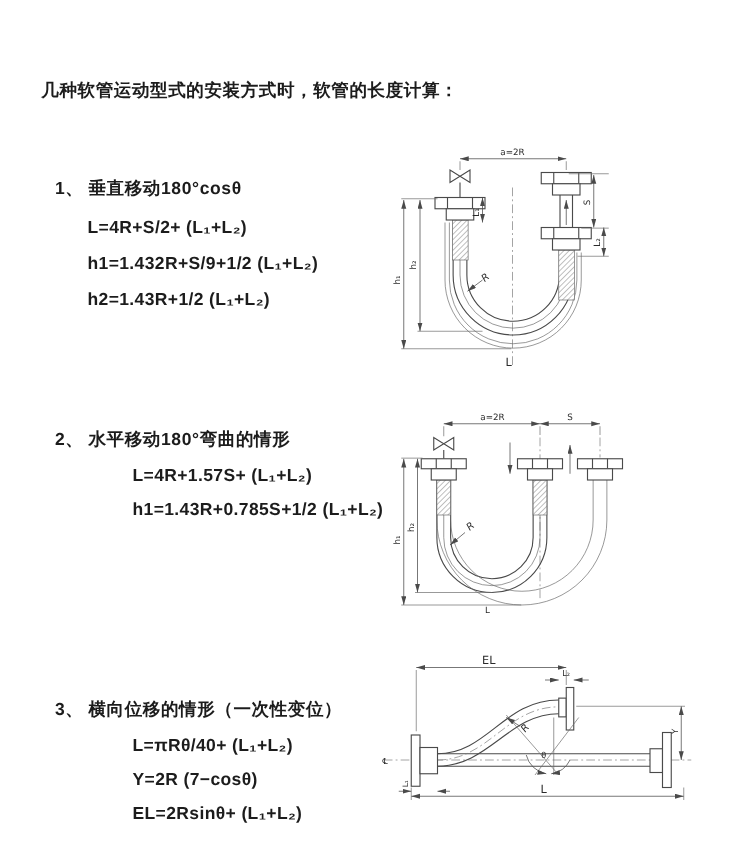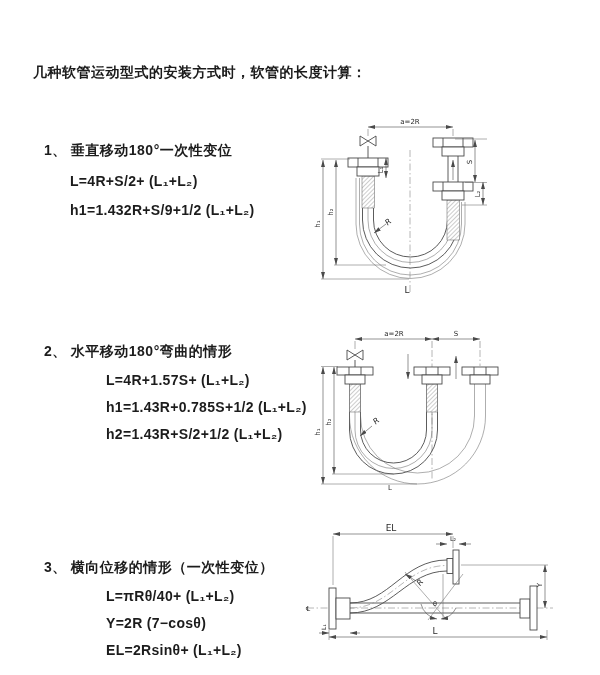--- a/index.html
+++ b/index.html
@@ -38,33 +38,33 @@
         <line x1="0" y1="0" x2="0" y2="3" stroke="#6f6f6f" stroke-width=".7"></line>
       </pattern>
       <pattern id="ht2" width="3" height="3" patternUnits="userSpaceOnUse" patternTransform="rotate(-45)">
         <line x1="0" y1="0" x2="0" y2="3" stroke="#6f6f6f" stroke-width=".7"></line>
       </pattern>
     </defs>
   </svg>
 
   <div class="section s1" style="top:100px">
     <div class="sec-head">
-      <span class="num">1、</span><span>垂直移动180°一次性变位</span>
+      <span class="num">1、</span><span>垂直移动180°cosθ</span>
     </div>
     <div class="formula">L=4R+S/2+ (L₁+L₂)</div>
     <div class="formula">h1=1.432R+S/9+1/2 (L₁+L₂)</div>
+    <div class="formula">h2=1.43R+1/2 (L₁+L₂)</div>
   </div>
 
   <div class="section s2" style="top:301px">
     <div class="sec-head">
       <span class="num">2、</span><span>水平移动180°弯曲的情形</span>
     </div>
     <div class="formula">L=4R+1.57S+ (L₁+L₂)</div>
     <div class="formula">h1=1.43R+0.785S+1/2 (L₁+L₂)</div>
-    <div class="formula">h2=1.43R+S/2+1/2 (L₁+L₂)</div>
   </div>
 
   <div class="section s3" style="top:517px">
     <div class="sec-head">
       <span class="num">3、</span><span>横向位移的情形（一次性变位）</span>
     </div>
     <div class="formula">L=πRθ/40+ (L₁+L₂)</div>
     <div class="formula">Y=2R (7−cosθ)</div>
     <div class="formula">EL=2Rsinθ+ (L₁+L₂)</div>
   </div>

